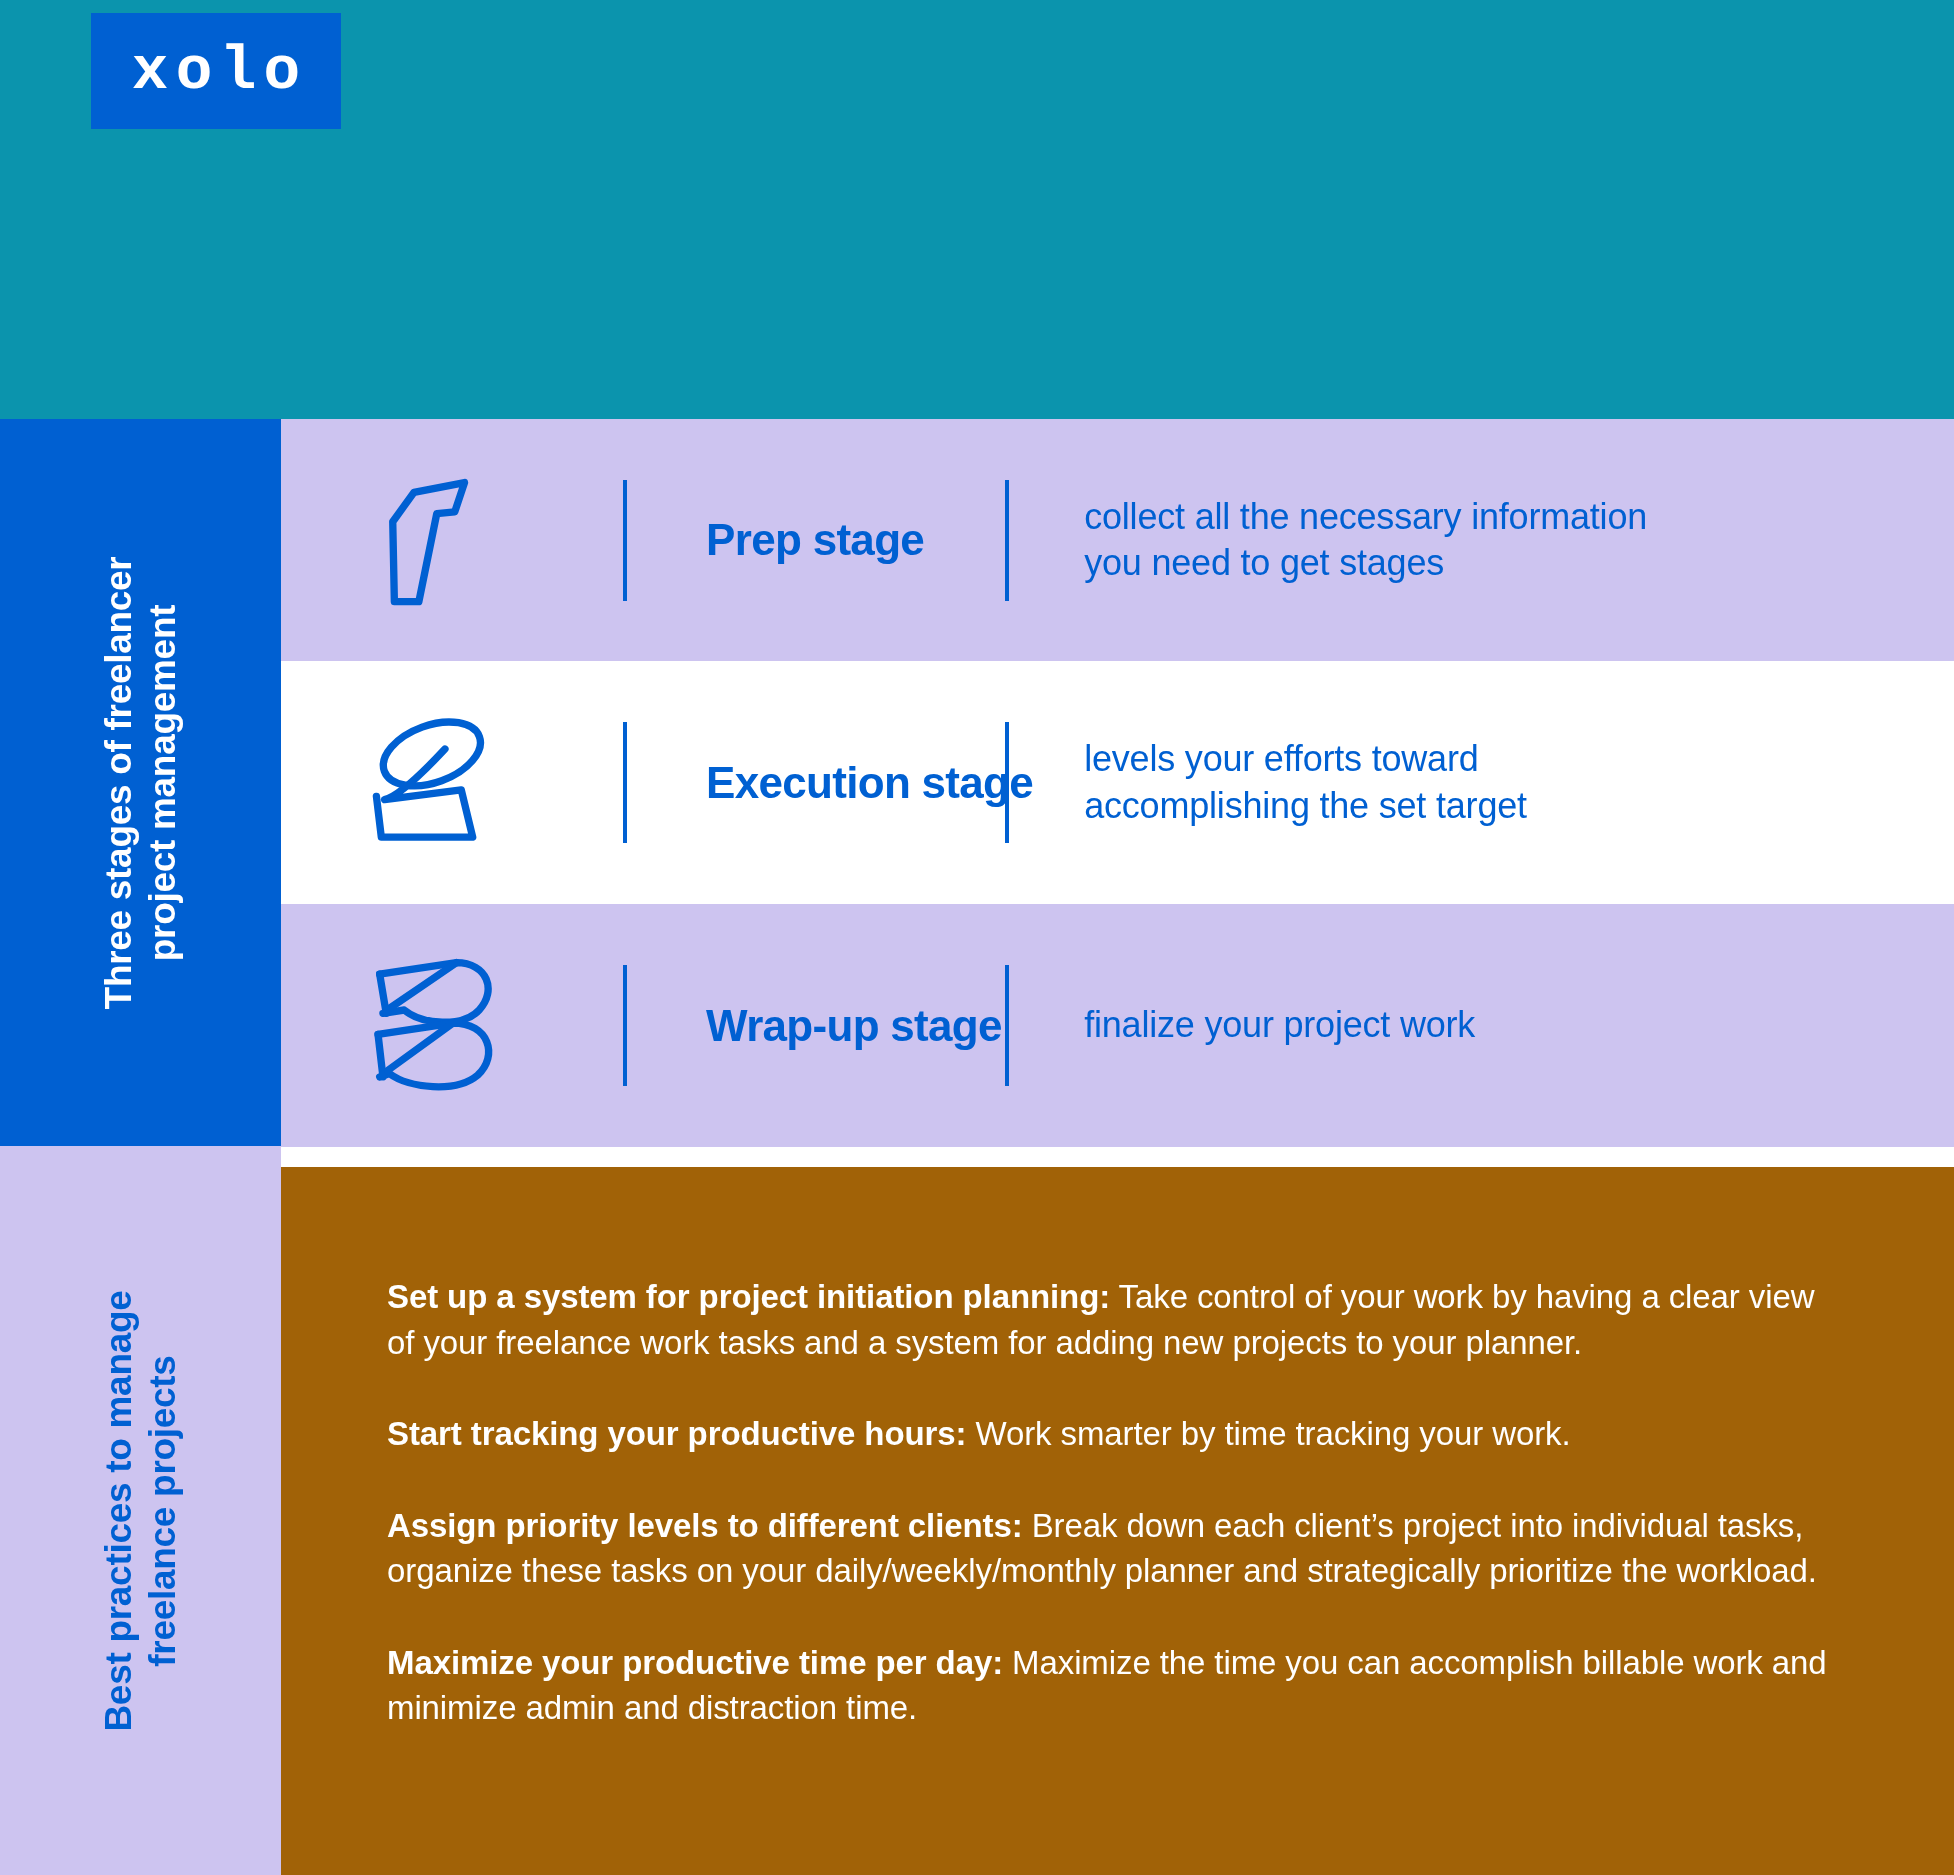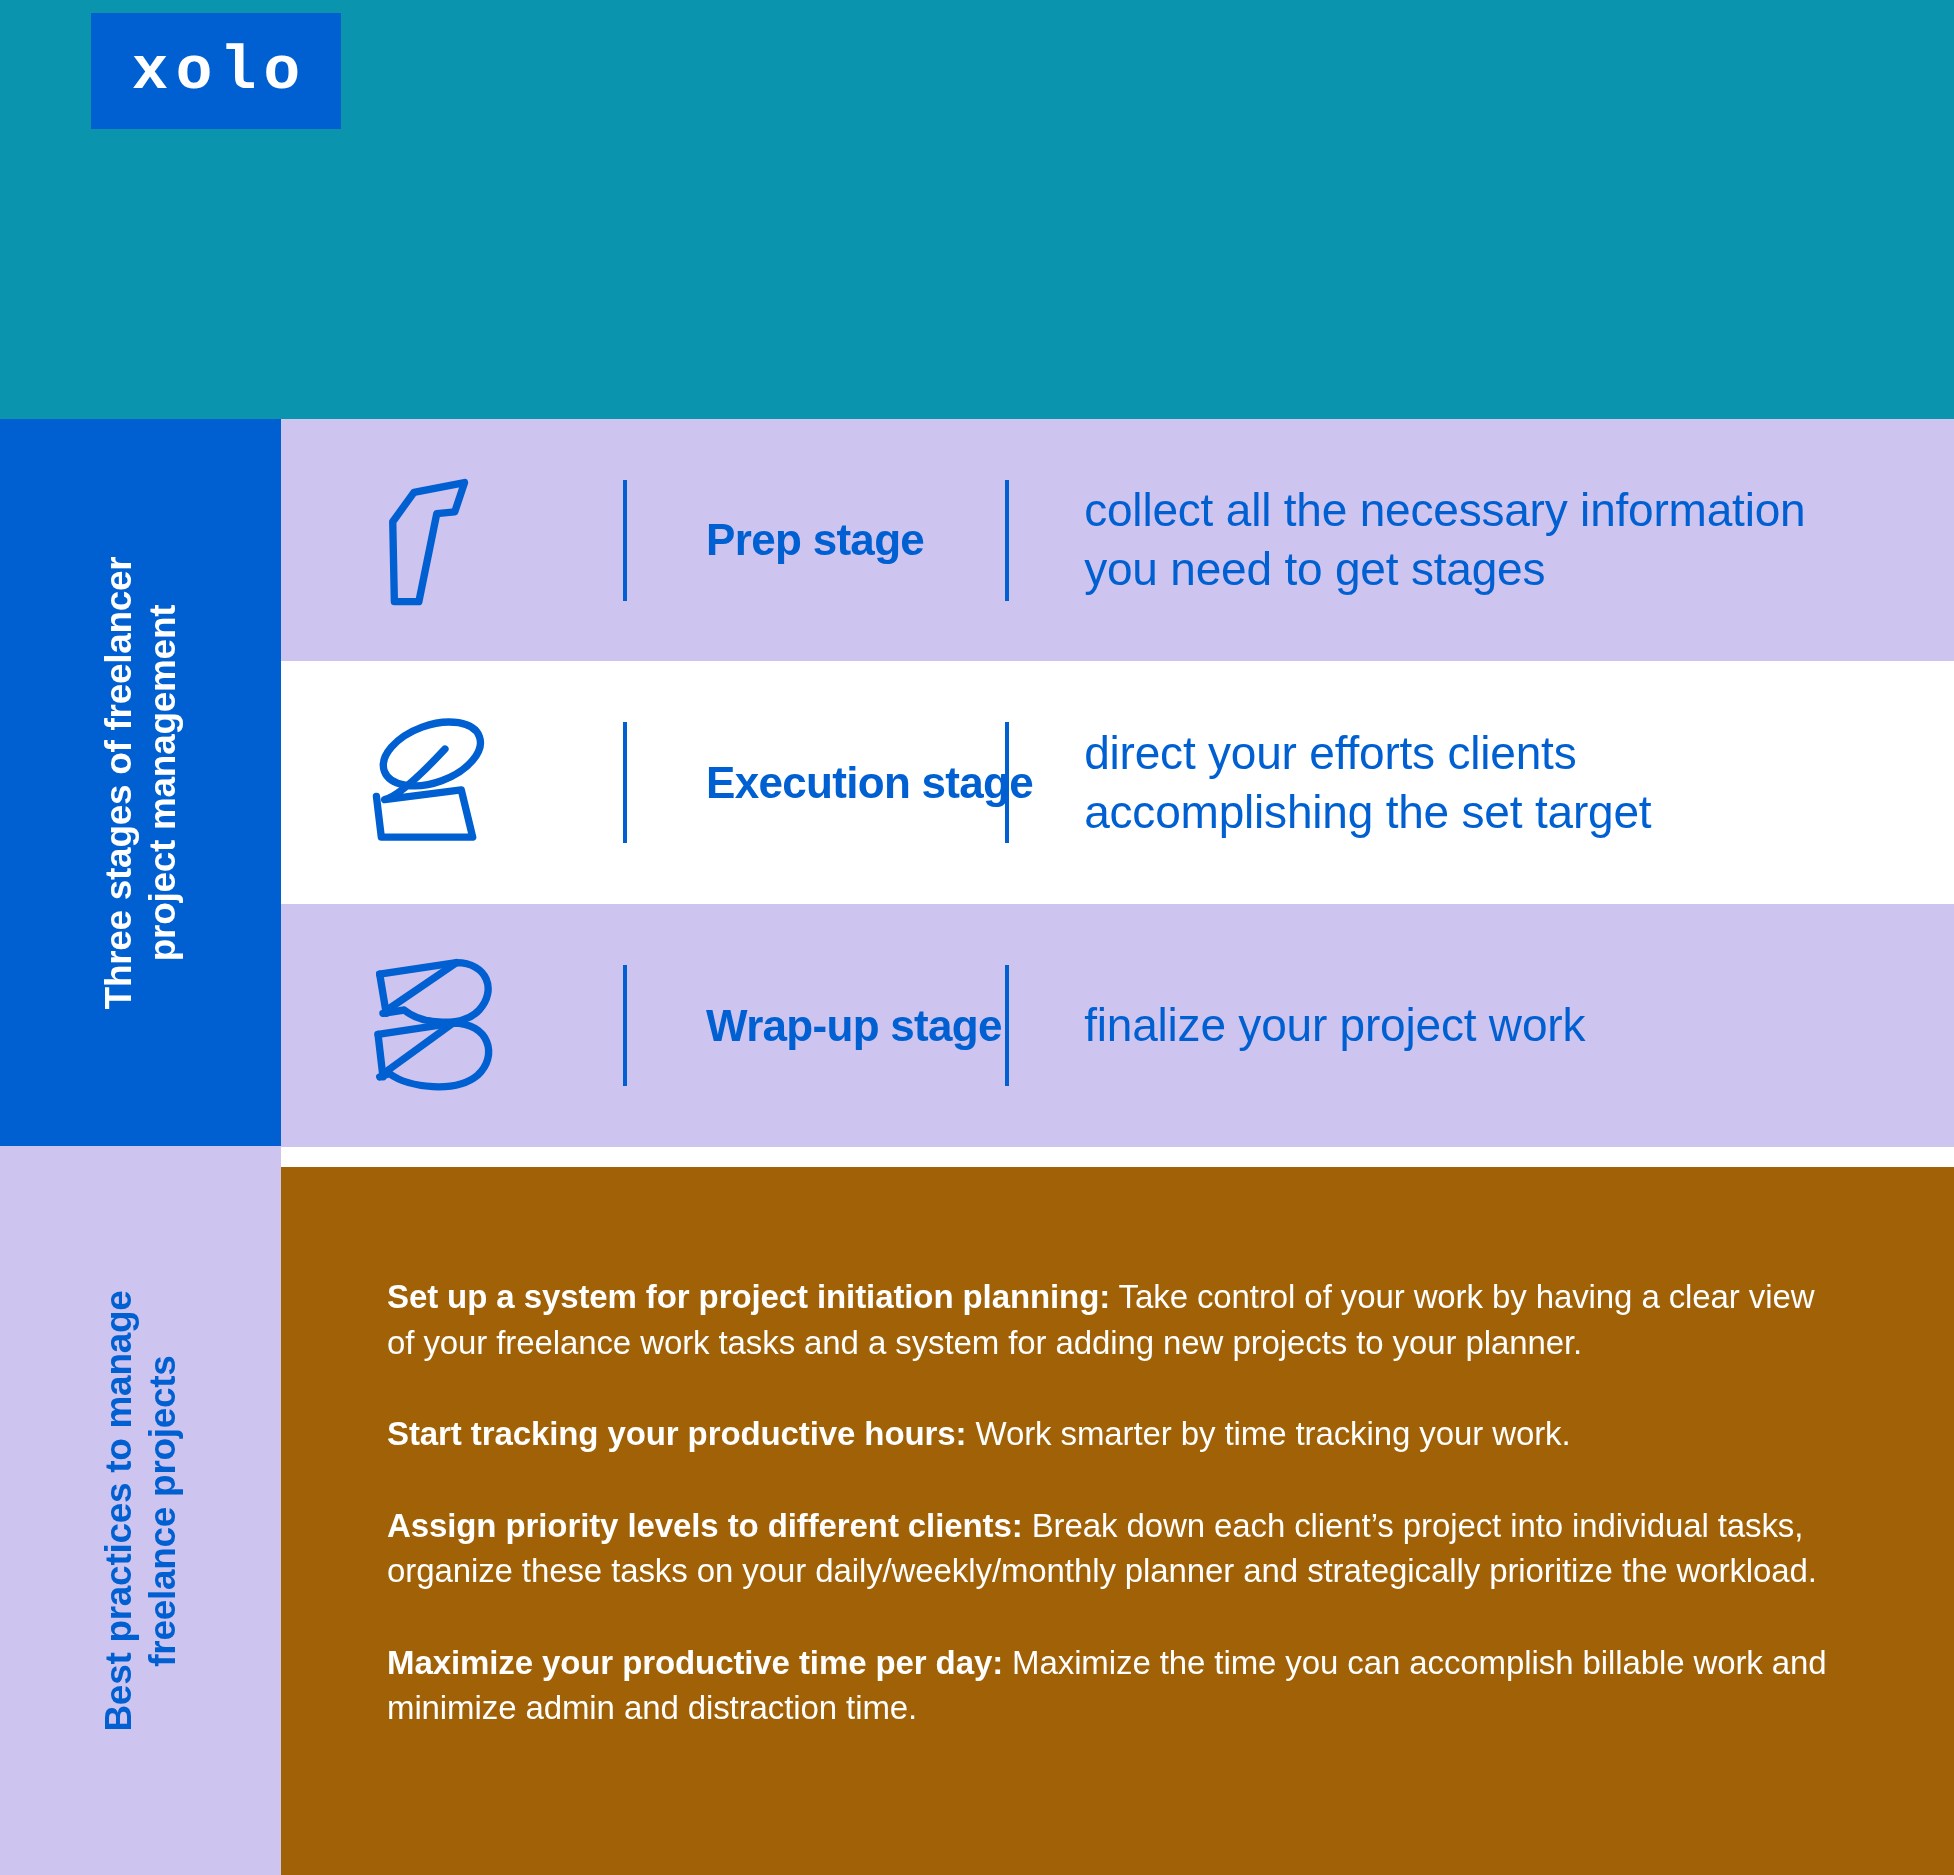--- a/index.html
+++ b/index.html
@@ -90,21 +90,21 @@
     font-size:44px;
     font-weight:800;
     letter-spacing:-0.7px;
     white-space:nowrap;
   }
 
   .desc-cell {
     flex:1 1 auto;
     padding-left:55px; padding-right:33px;
     color:#0060d2;
-    font-size:46px;
+    font-size:36px;
     font-weight:400;
     line-height:1.28;
     letter-spacing:-0.2px;
   }
 
   
   .sec-best {
     position:absolute; left:0; top:1146px; width:1955px; height:729px;
   }
   .best-rail {
@@ -168,21 +168,21 @@
         <div class="num-cell">
           <svg width="155" height="155" viewBox="0 0 190 190" aria-hidden="true">
             <ellipse cx="82" cy="60" rx="62" ry="35" transform="rotate(-20 82 60)" fill="none" stroke="#0060d2" stroke-width="9"></ellipse>
             <path d="M98 54 C 70 84, 40 112, 24 116 L118 104 L132 162 L20 162 L14 112" fill="none" stroke="#0060d2" stroke-width="9" stroke-linejoin="round" stroke-linecap="round"></path>
           </svg>
         </div>
         <div class="vrule"></div>
         <div class="title-cell">Execution stage</div>
         <div class="vrule"></div>
         <div class="desc-cell">
-          <div>direct your efforts clients</div>
+          <div>levels your efforts toward</div>
           <div>accomplishing the set target</div>
         </div>
       </div>
 
       <div class="stage-row r3">
         <div class="num-cell">
           <svg width="155" height="155" viewBox="0 0 190 190" aria-hidden="true">
             <path d="M18 32 L112 18 C 150 18, 162 52, 140 76 C 120 98, 70 94, 48 76 L22 80" fill="none" stroke="#0060d2" stroke-width="9" stroke-linejoin="round" stroke-linecap="round"></path>
             <path d="M18 32 L26 80" fill="none" stroke="#0060d2" stroke-width="9" stroke-linecap="round"></path>
             <path d="M112 18 L30 74" fill="none" stroke="#0060d2" stroke-width="9" stroke-linecap="round"></path>

